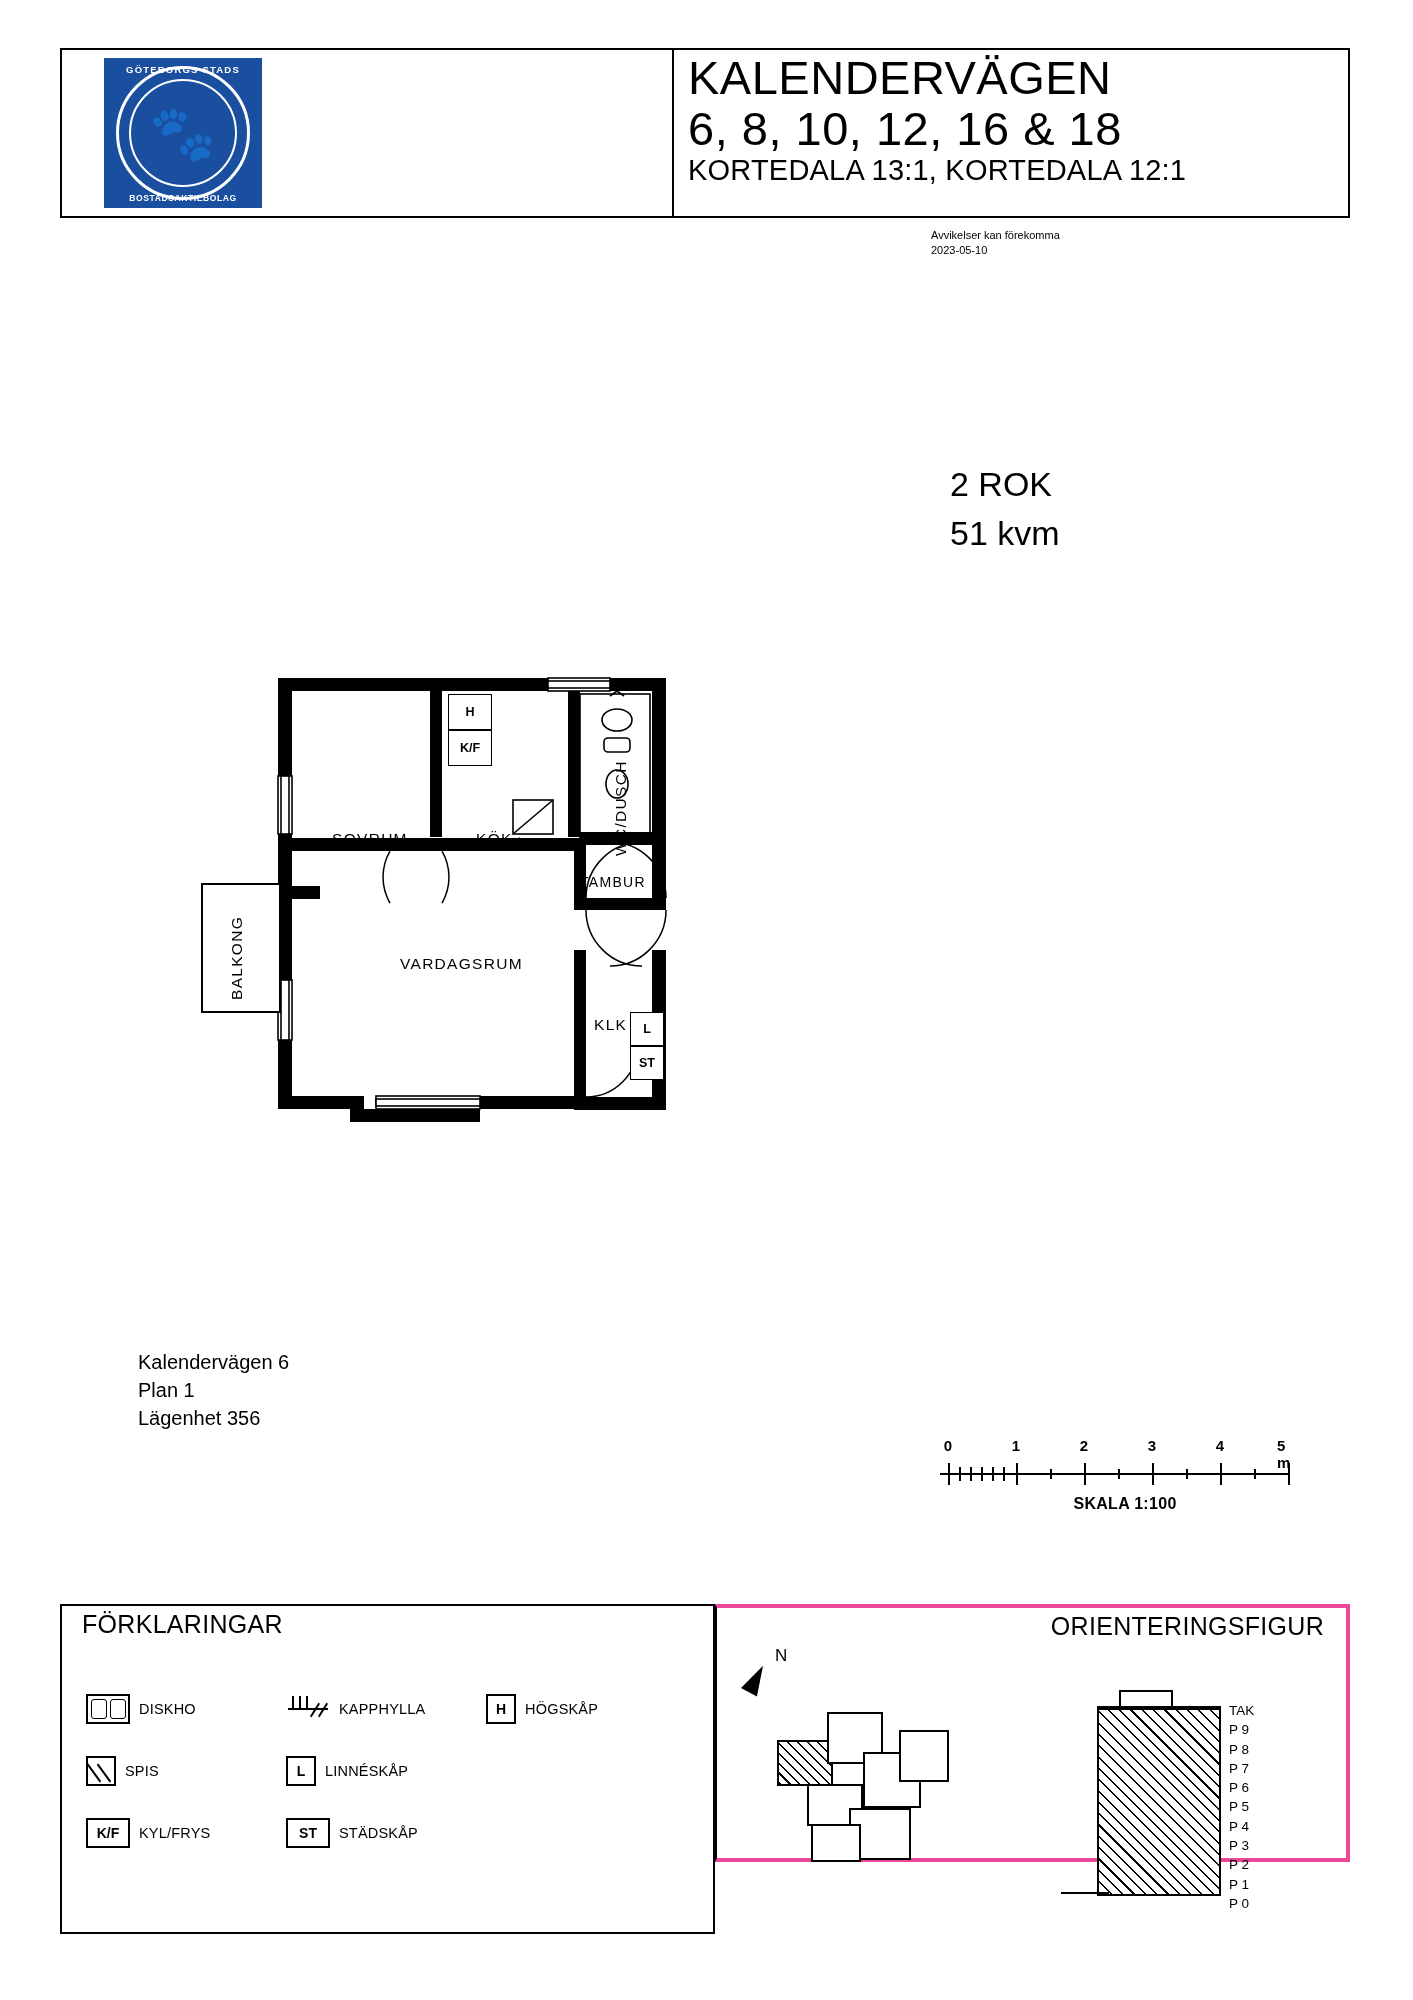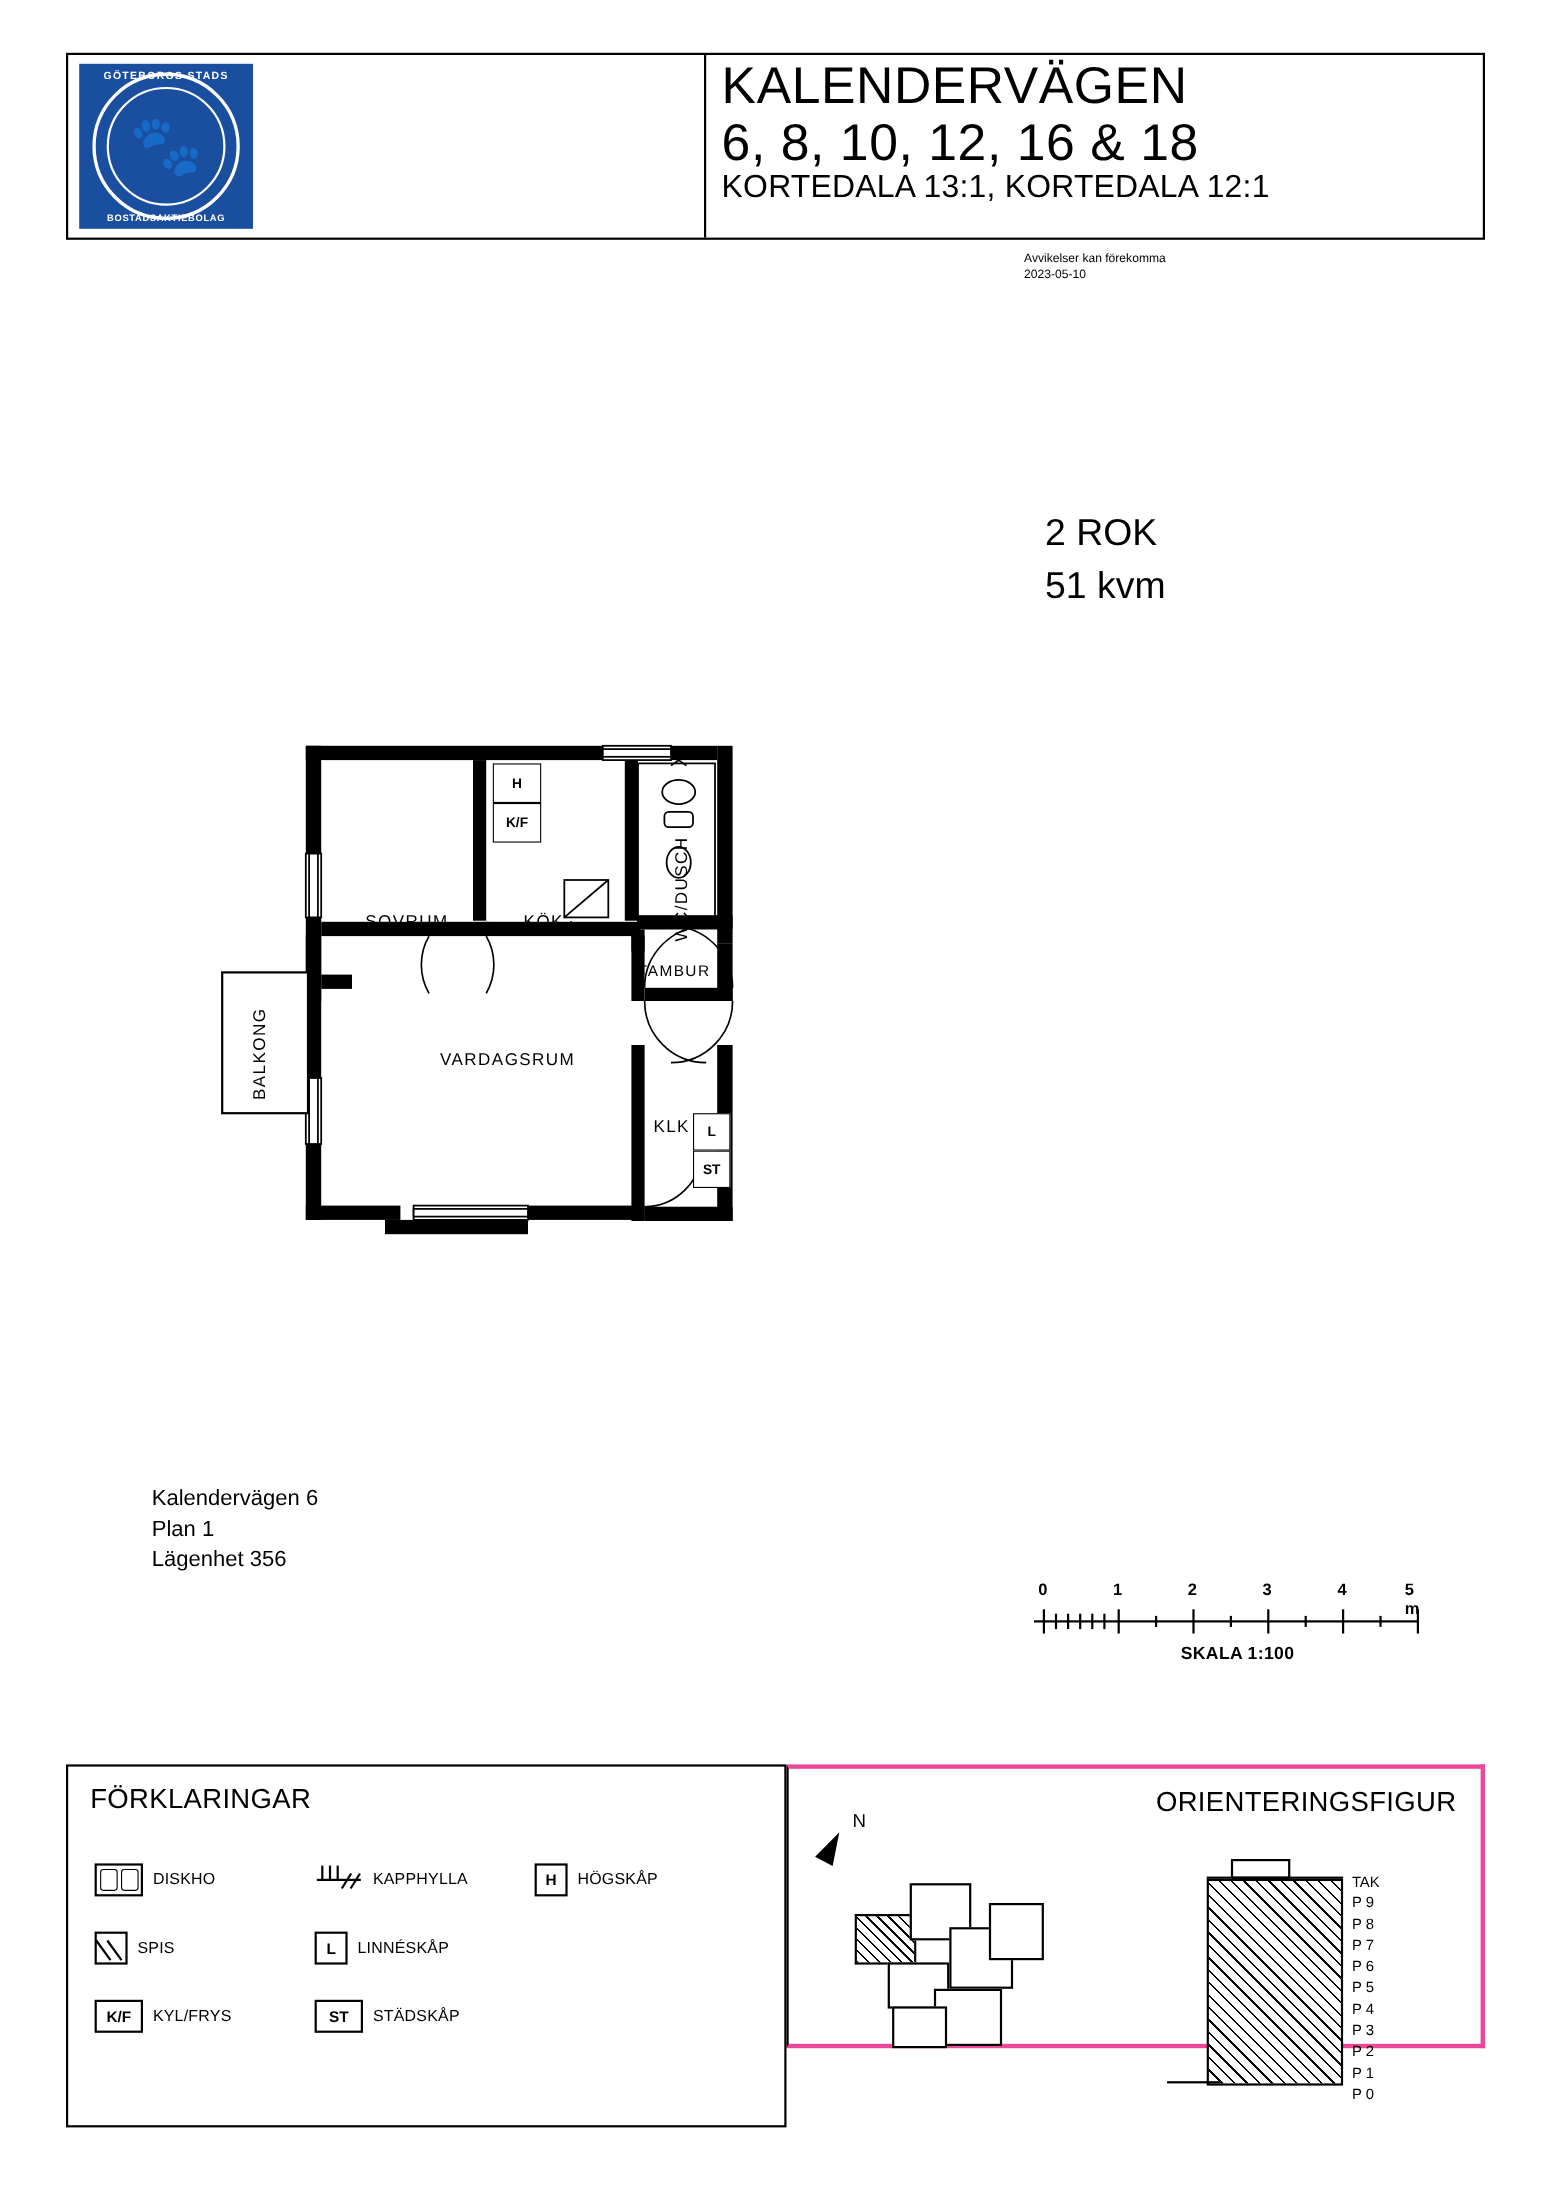--- a/index.html
+++ b/index.html
@@ -9,21 +9,21 @@
     color:#000;
     position:relative;
     overflow:hidden;
   }
   .page { position:absolute; inset:0; }
 
   
   .header {
     position:absolute; left:60px; top:48px; width:1290px; height:170px;
     border:2px solid #000; box-sizing:border-box;
-    display:flex; align-items:stretch;
+    display:flex; align-items:stretch;padding-left:32px;
   }
   .logo-cell {
     width:580px; border-right:2px solid #000; box-sizing:border-box;
     display:flex; align-items:center; padding-left:10px;
   }
   .logo-emblem {
     width:158px; height:150px; background:#1a4fa0; position:relative;
     display:flex; align-items:center; justify-content:center;
     flex:0 0 auto;
   }
@@ -89,21 +89,21 @@
   
   .panels { position:absolute; left:60px; top:1604px; width:1290px; height:330px; }
   .panel-left {
     position:absolute; left:0; top:0; width:655px; height:330px;
     border:2px solid #000; box-sizing:border-box;
   }
   .panel-right {
     position:absolute; left:655px; top:0; width:635px; height:258px;
     border:4px solid #ec4899; border-left:2px solid #000; box-sizing:border-box;
   }
-  .panel-title { font-size:25px; margin:16px 0 0 20px; letter-spacing:0.3px;}
+  .panel-title { font-size:25px; margin:4px 0 0 20px; letter-spacing:0.3px;}
   .panel-title.right { text-align:right; margin-right:22px; }
 
   .legend { position:absolute; left:24px; top:72px; width:600px; }
   .legend-col { position:absolute; top:0; }
   .legend-row { display:flex; align-items:center; height:62px; }
   .legend-sym {
     width:44px; height:30px; border:2px solid #000; box-sizing:border-box;
     display:flex; align-items:center; justify-content:center;
     font-size:14px; font-weight:bold; flex:0 0 auto;
   }

